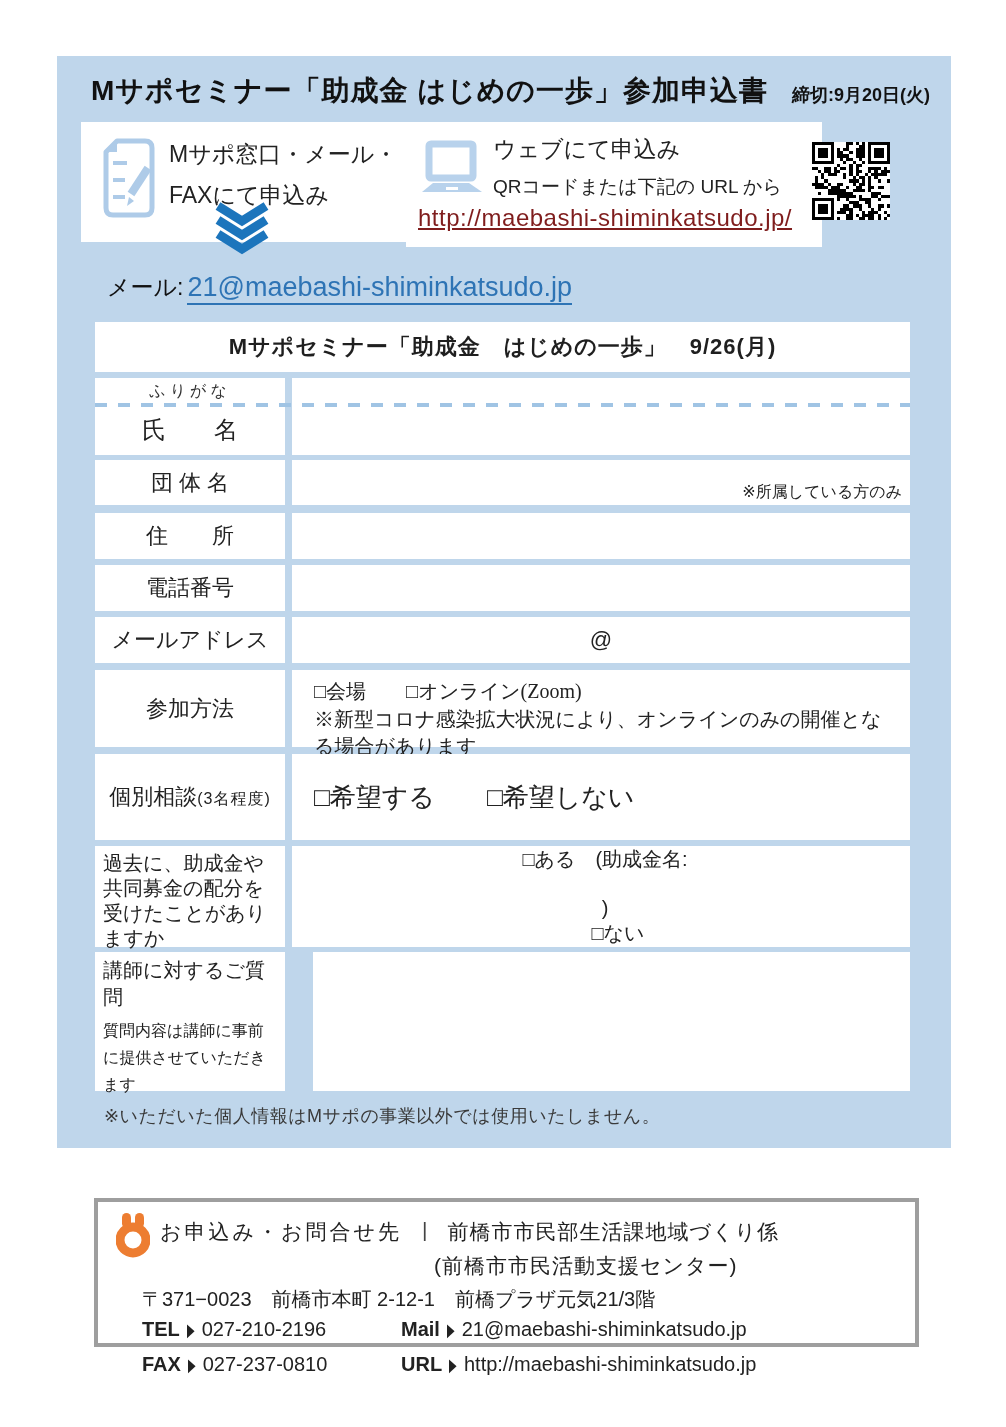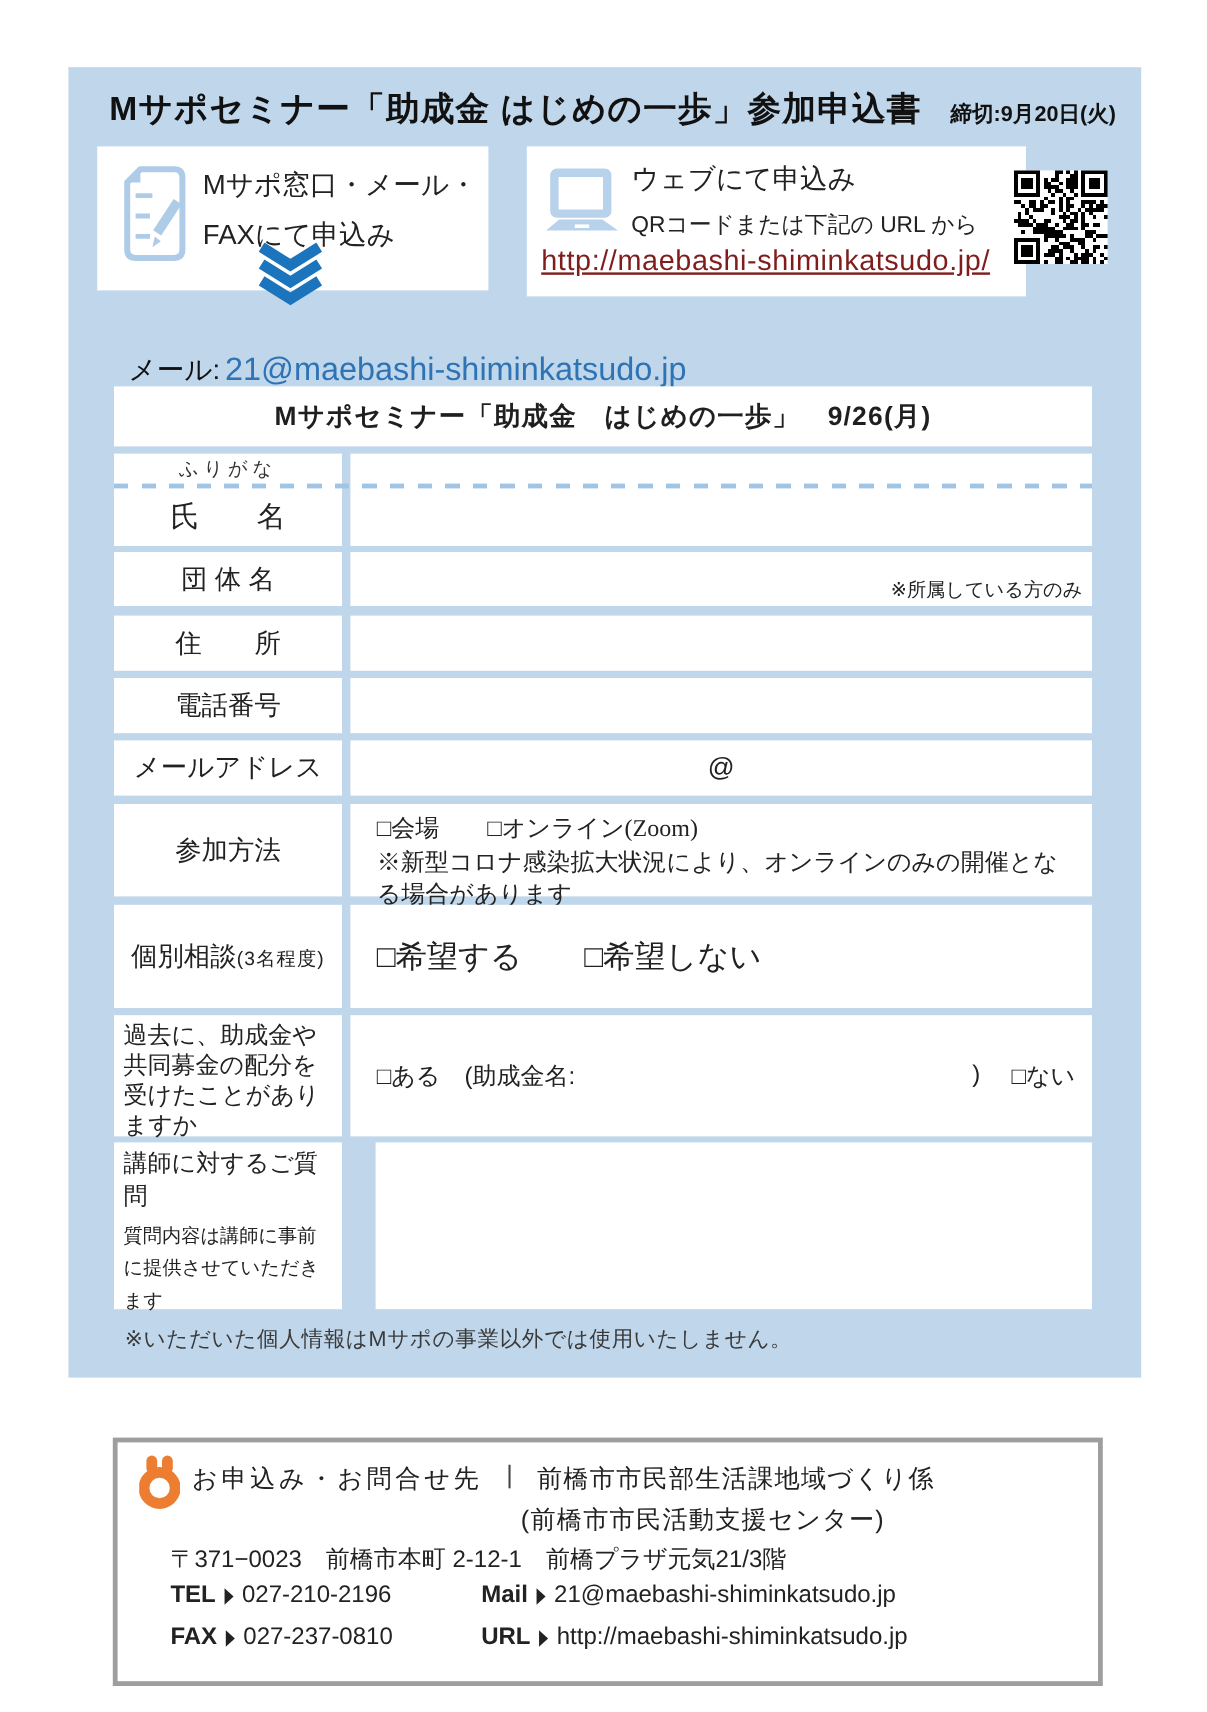--- a/index.html
+++ b/index.html
@@ -11,37 +11,37 @@
     background:#BFD6EB; }
 
   
   .title-row { position:absolute; left:34px; top:16px; display:flex; align-items:flex-end; }
   .title-main { font-size:28px; font-weight:700; letter-spacing:1px; color:#111; }
   .title-deadline { font-size:18px; font-weight:700; margin-left:24px; padding-bottom:3px; color:#111; }
 
   
   .box { position:absolute; background:#ffffff; }
   .box-direct { left:24px; top:66px; width:326px; height:120px; }
-  .box-web    { left:382px; top:66px; width:416px; height:125px; }
+  .box-web    { left:349px; top:66px; width:416px; height:125px; }
 
   .doc-icon { position:absolute; left:20px; top:14px; }
   .direct-text { position:absolute; left:88px; top:12px; font-size:23px; line-height:41px; color:#222; }
 
   .chevron-wrap { position:absolute; left:156px; top:146px; width:58px; height:58px; }
 
   .laptop-icon { position:absolute; left:13px; top:18px; }
   .web-title { position:absolute; left:87px; top:12px; font-size:23px; color:#222; }
   .web-note  { position:absolute; left:87px; top:52px; font-size:19px; color:#222; }
   .web-url   { position:absolute; left:12px; top:82px; font-size:24px; color:#7f1d1d;
     text-decoration:underline; letter-spacing:.5px; }
   .qr { position:absolute; left:406px; top:20px; width:78px; height:78px; background:#fff; }
 
   
   .mail-line { position:absolute; left:50px; top:216px; display:flex; align-items:flex-end; }
-  .mail-label { font-size:23px; color:#111; padding-bottom:2px;margin-top:21px; }
+  .mail-label { font-size:23px; color:#111; padding-bottom:2px; }
   .mail-address { font-size:27px; color:#2E74B5; border-bottom:2px solid #2E74B5; margin-left:4px; }
 
   
   .form-table { position:absolute; left:38px; top:266px; width:815px; }
   .form-header { background:#fff; height:50px; display:flex; align-items:center;
     justify-content:center; font-size:22px; font-weight:600; letter-spacing:1px; margin-bottom:6px; }
   .row { display:flex; gap:7px; position:relative; }
   .cell { background:#ffffff; }
   .label-cell { width:190px; display:flex; align-items:center; justify-content:center;
     font-size:22px; color:#222; flex-shrink:0; }
@@ -71,31 +71,31 @@
   .part-options { margin-bottom:1px; }
 
   .consult-label { flex-direction:row; }
   .consult-sub { font-size:16px; margin-top:4px; letter-spacing:1px; }
   .consult-options { position:absolute; inset:0; display:flex; align-items:center;
     padding-left:22px; font-size:26px; }
 
   .block-label { display:block; padding:5px 8px 0 8px; font-size:20px; line-height:25px;
     align-items:flex-start; justify-content:flex-start; text-align:left; }
   .grant-value { position:absolute; inset:0; display:flex; align-items:center;
-    padding:0 14px 0 22px; font-size:20px; }
+    padding:0 14px 0 22px; font-size:20px;flex-direction:column; }
   .grant-spacer { flex:1; }
   .grant-no { margin-left:26px; }
 
   .q-main { font-size:20px; line-height:27px; }
   .q-sub { font-size:16px; line-height:27px; margin-top:6px; color:#222; }
 
   .privacy-note { position:absolute; left:47px; top:1048px; font-size:18px; color:#3a3a3a; letter-spacing:.5px; }
 
   
-  .contact-box { position:absolute; left:94px; top:1198px; width:825px; height:207px;
+  .contact-box { position:absolute; left:94px; top:1198px; width:825px; height:149px;
     background:#fff; border:4px solid #9E9E9E;padding-left:32px; }
   .mascot { position:absolute; left:18px; top:10px; }
   .c-line1 { position:absolute; left:62px; top:16px; font-size:21px; display:flex; color:#222; }
   .c-heading { letter-spacing:3px; }
   .c-sep { margin:0 20px; color:#444; }
   .c-dept { letter-spacing:1px; }
   .c-line2 { position:absolute; left:336px; top:50px; font-size:21px; letter-spacing:1px; color:#222; }
   .c-line3 { position:absolute; left:44px; top:84px; font-size:20px; color:#222; }
   .c-grid { position:absolute; left:44px; top:116px; display:grid;
     grid-template-columns:259px auto; grid-row-gap:12px; font-size:20px; color:#222; }

